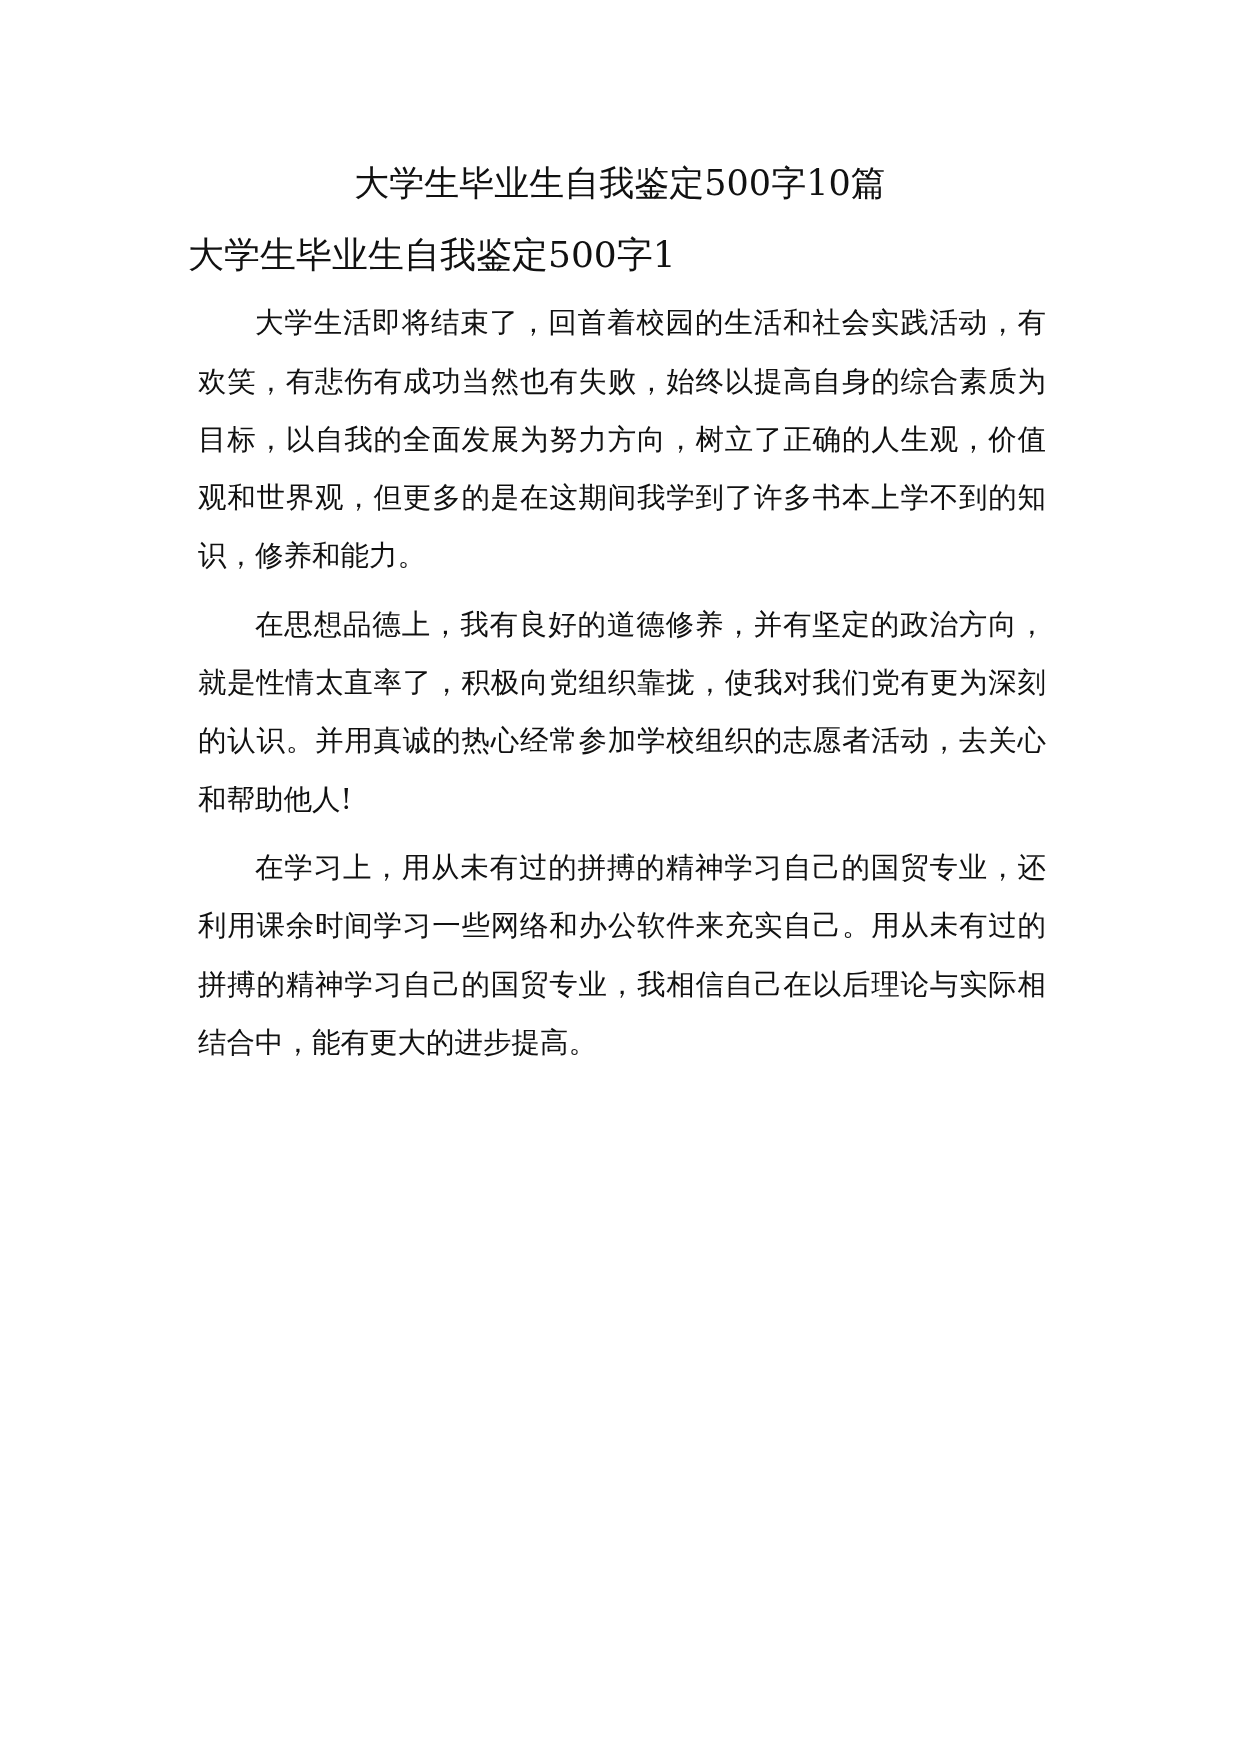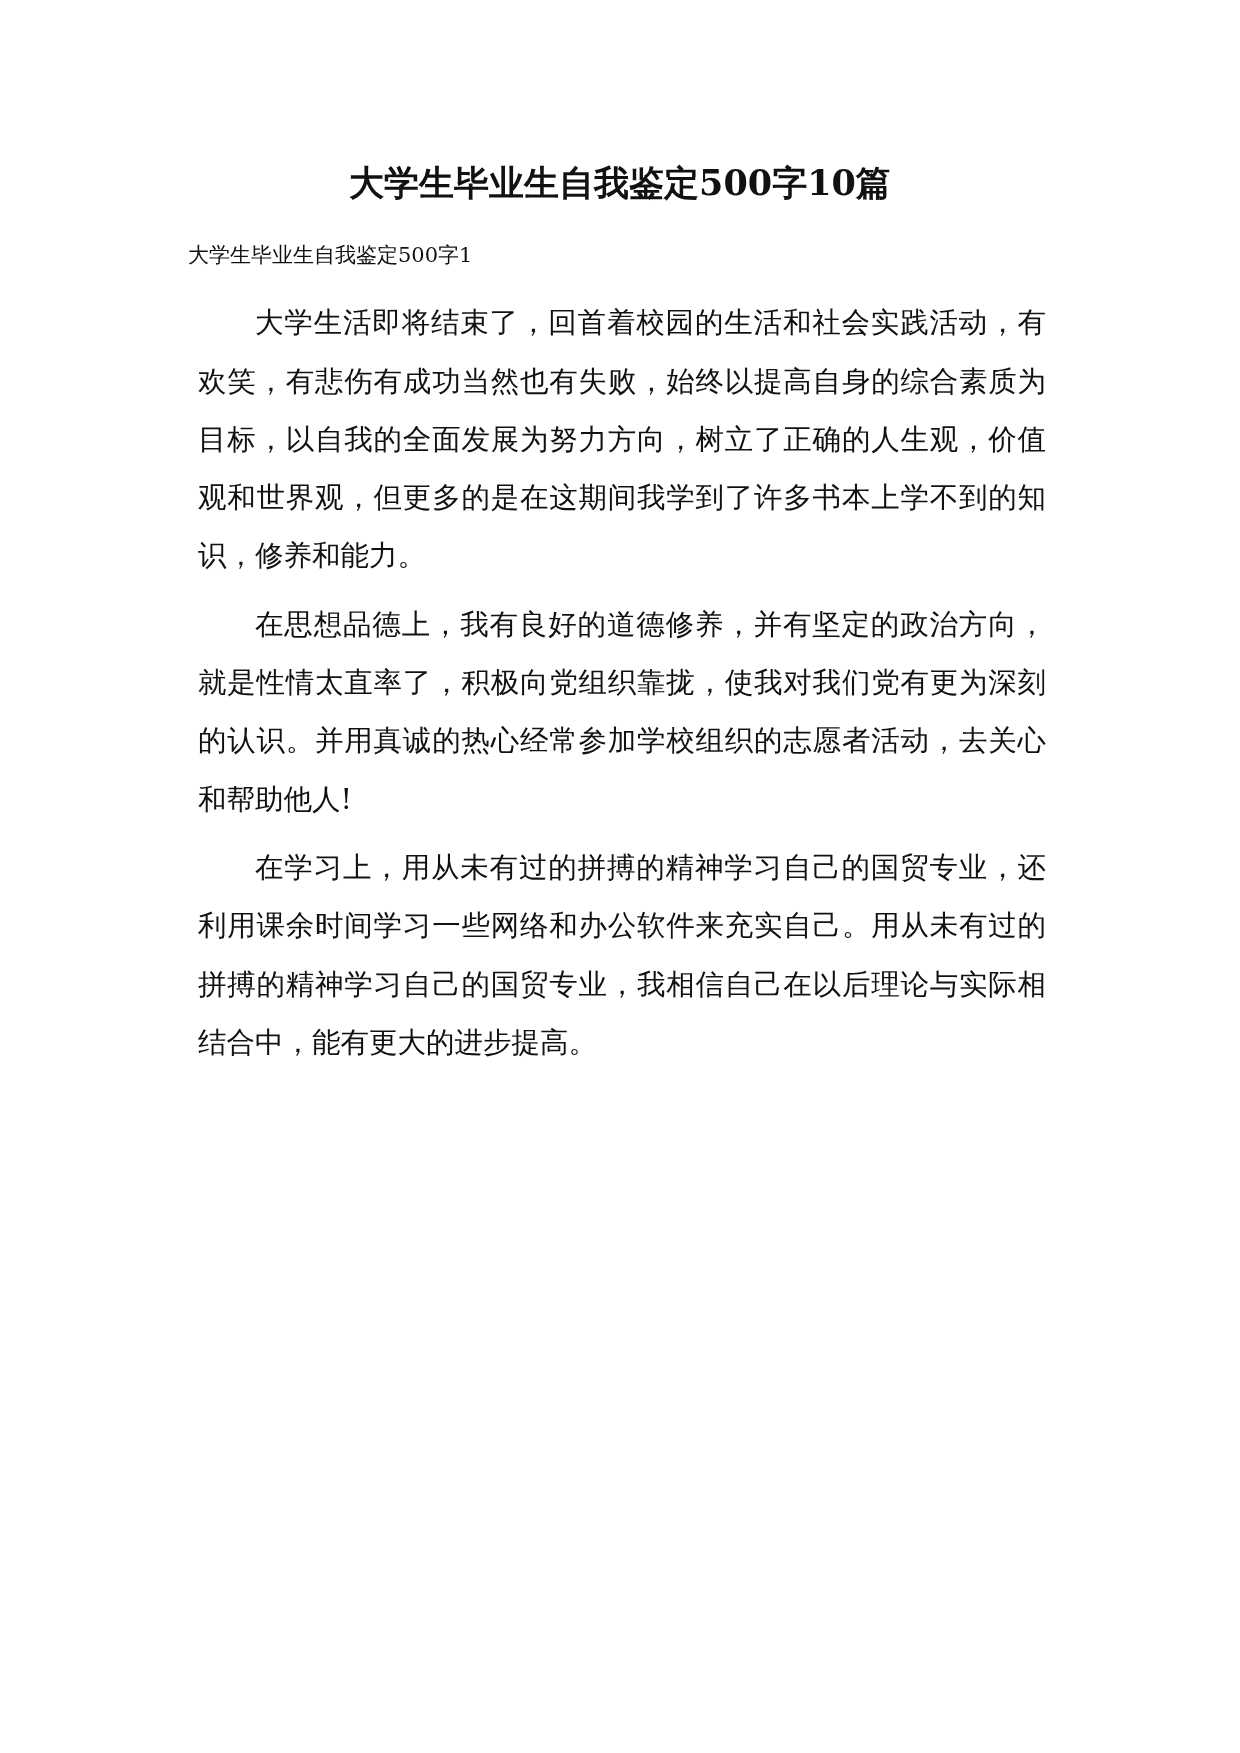--- a/index.html
+++ b/index.html
@@ -23,37 +23,37 @@
       height: 1753px;
       background: #ffffff;
     }
     .title {
       position: absolute;
       top: 158px;
       left: 0;
       width: 1240px;
       text-align: center;
       font-size: 35px;
-      font-weight: bold;
+      font-weight: normal;
       line-height: 50px;
       letter-spacing: 0px;
       margin: 0;
     }
     .content {
       position: absolute;
       left: 188px;
       top: 226px;
       width: 868px;
       font-size: 28.5px;
       line-height: 58.3px;
     }
     .subheading {
       margin: 0;
       font-weight: normal;
-      font-size: 21px;
+      font-size: 36px;
       line-height: 58.3px;
     }
     .para {
       margin: 10px;
       text-indent: 2em;
       text-align: justify;
       text-align-last: left;
       word-break: break-all;
       line-break: anywhere;
     }

